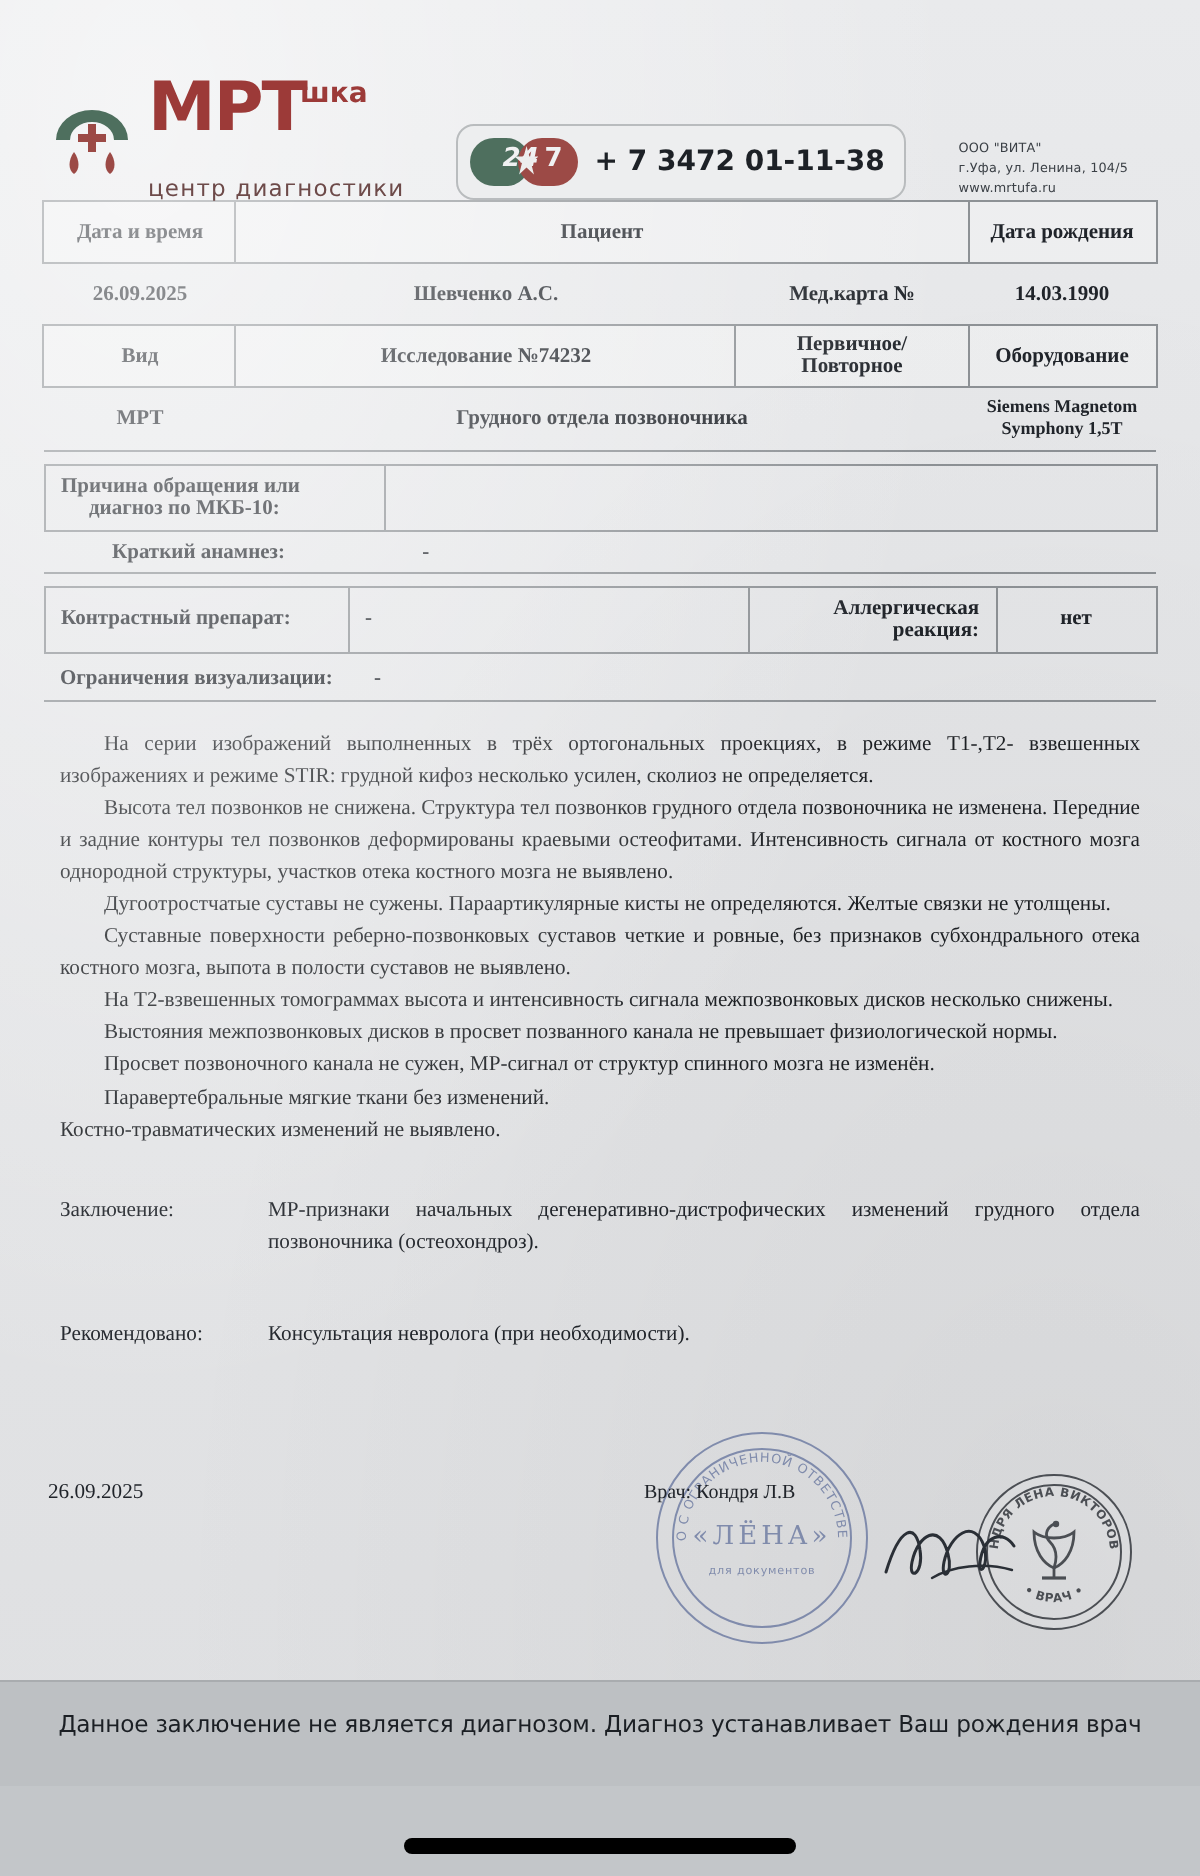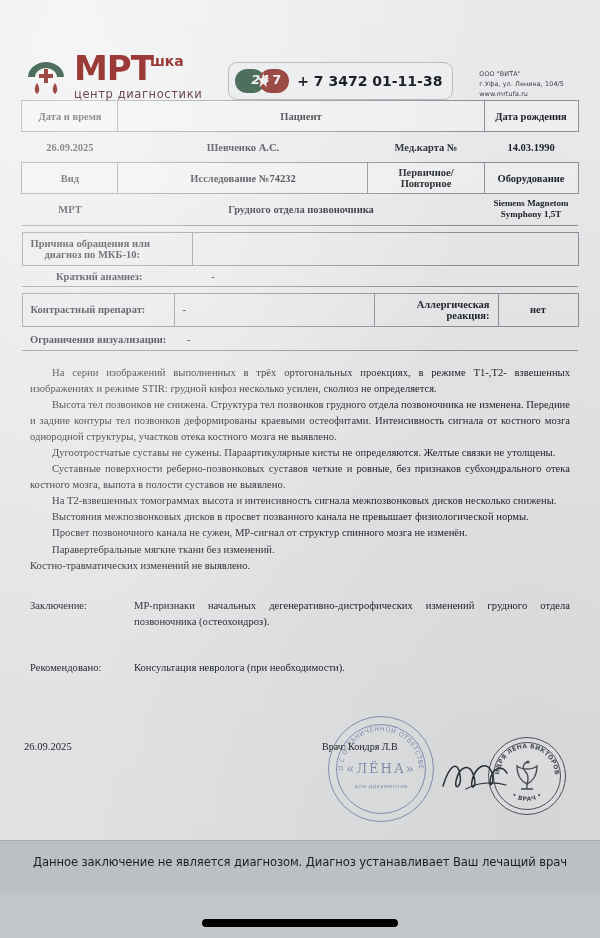--- a/index.html
+++ b/index.html
@@ -74,21 +74,21 @@
     color: #9c3a38;
     position: relative;
     top: -14px;
     left: -3px;
   }
   .logo-sub {
     font-family: "DejaVu Sans", sans-serif;
     font-size: 11.5px;
     letter-spacing: .6px;
     color: #6d4a49;
-    margin-top: 4px;
+    margin-top: 18px;
     text-align: right;
   }
 
   .contact-pill {
     margin-top: 16px;
     margin-left: 26px;
     border: 1px solid #b9bcbe;
     border-radius: 9px;
     background: #edeeef;
     height: 36px;
@@ -554,19 +554,19 @@
         <path d="M7 8 C7 18, 12 24, 17 26 C22 24, 27 18, 27 8 C22 12, 12 12, 7 8 Z" fill="none" stroke="#2d3137" stroke-width="1.4"></path>
         <path d="M17 4 C13 6, 12 10, 15 13 C18 16, 19 20, 17 26" fill="none" stroke="#2d3137" stroke-width="1.4"></path>
         <circle cx="18" cy="4" r="1.6" fill="#2d3137"></circle>
         <line x1="17" y1="26" x2="17" y2="31" stroke="#2d3137" stroke-width="1.4"></line>
         <line x1="11" y1="31" x2="23" y2="31" stroke="#2d3137" stroke-width="1.6"></line>
       </svg>
     </div>
   </div>
 
   <div class="footer-band">
-    <div class="footer-text">Данное заключение не является диагнозом. Диагноз устанавливает Ваш лечащий врач</div>
+    <div class="footer-text">Данное заключение не является диагнозом. Диагноз устанавливает Ваш рождения врач</div>
   </div>
 </div>
 
 <div class="home-strip">
   <div class="home-bar"></div>
 </div>
 
 </body></html>

